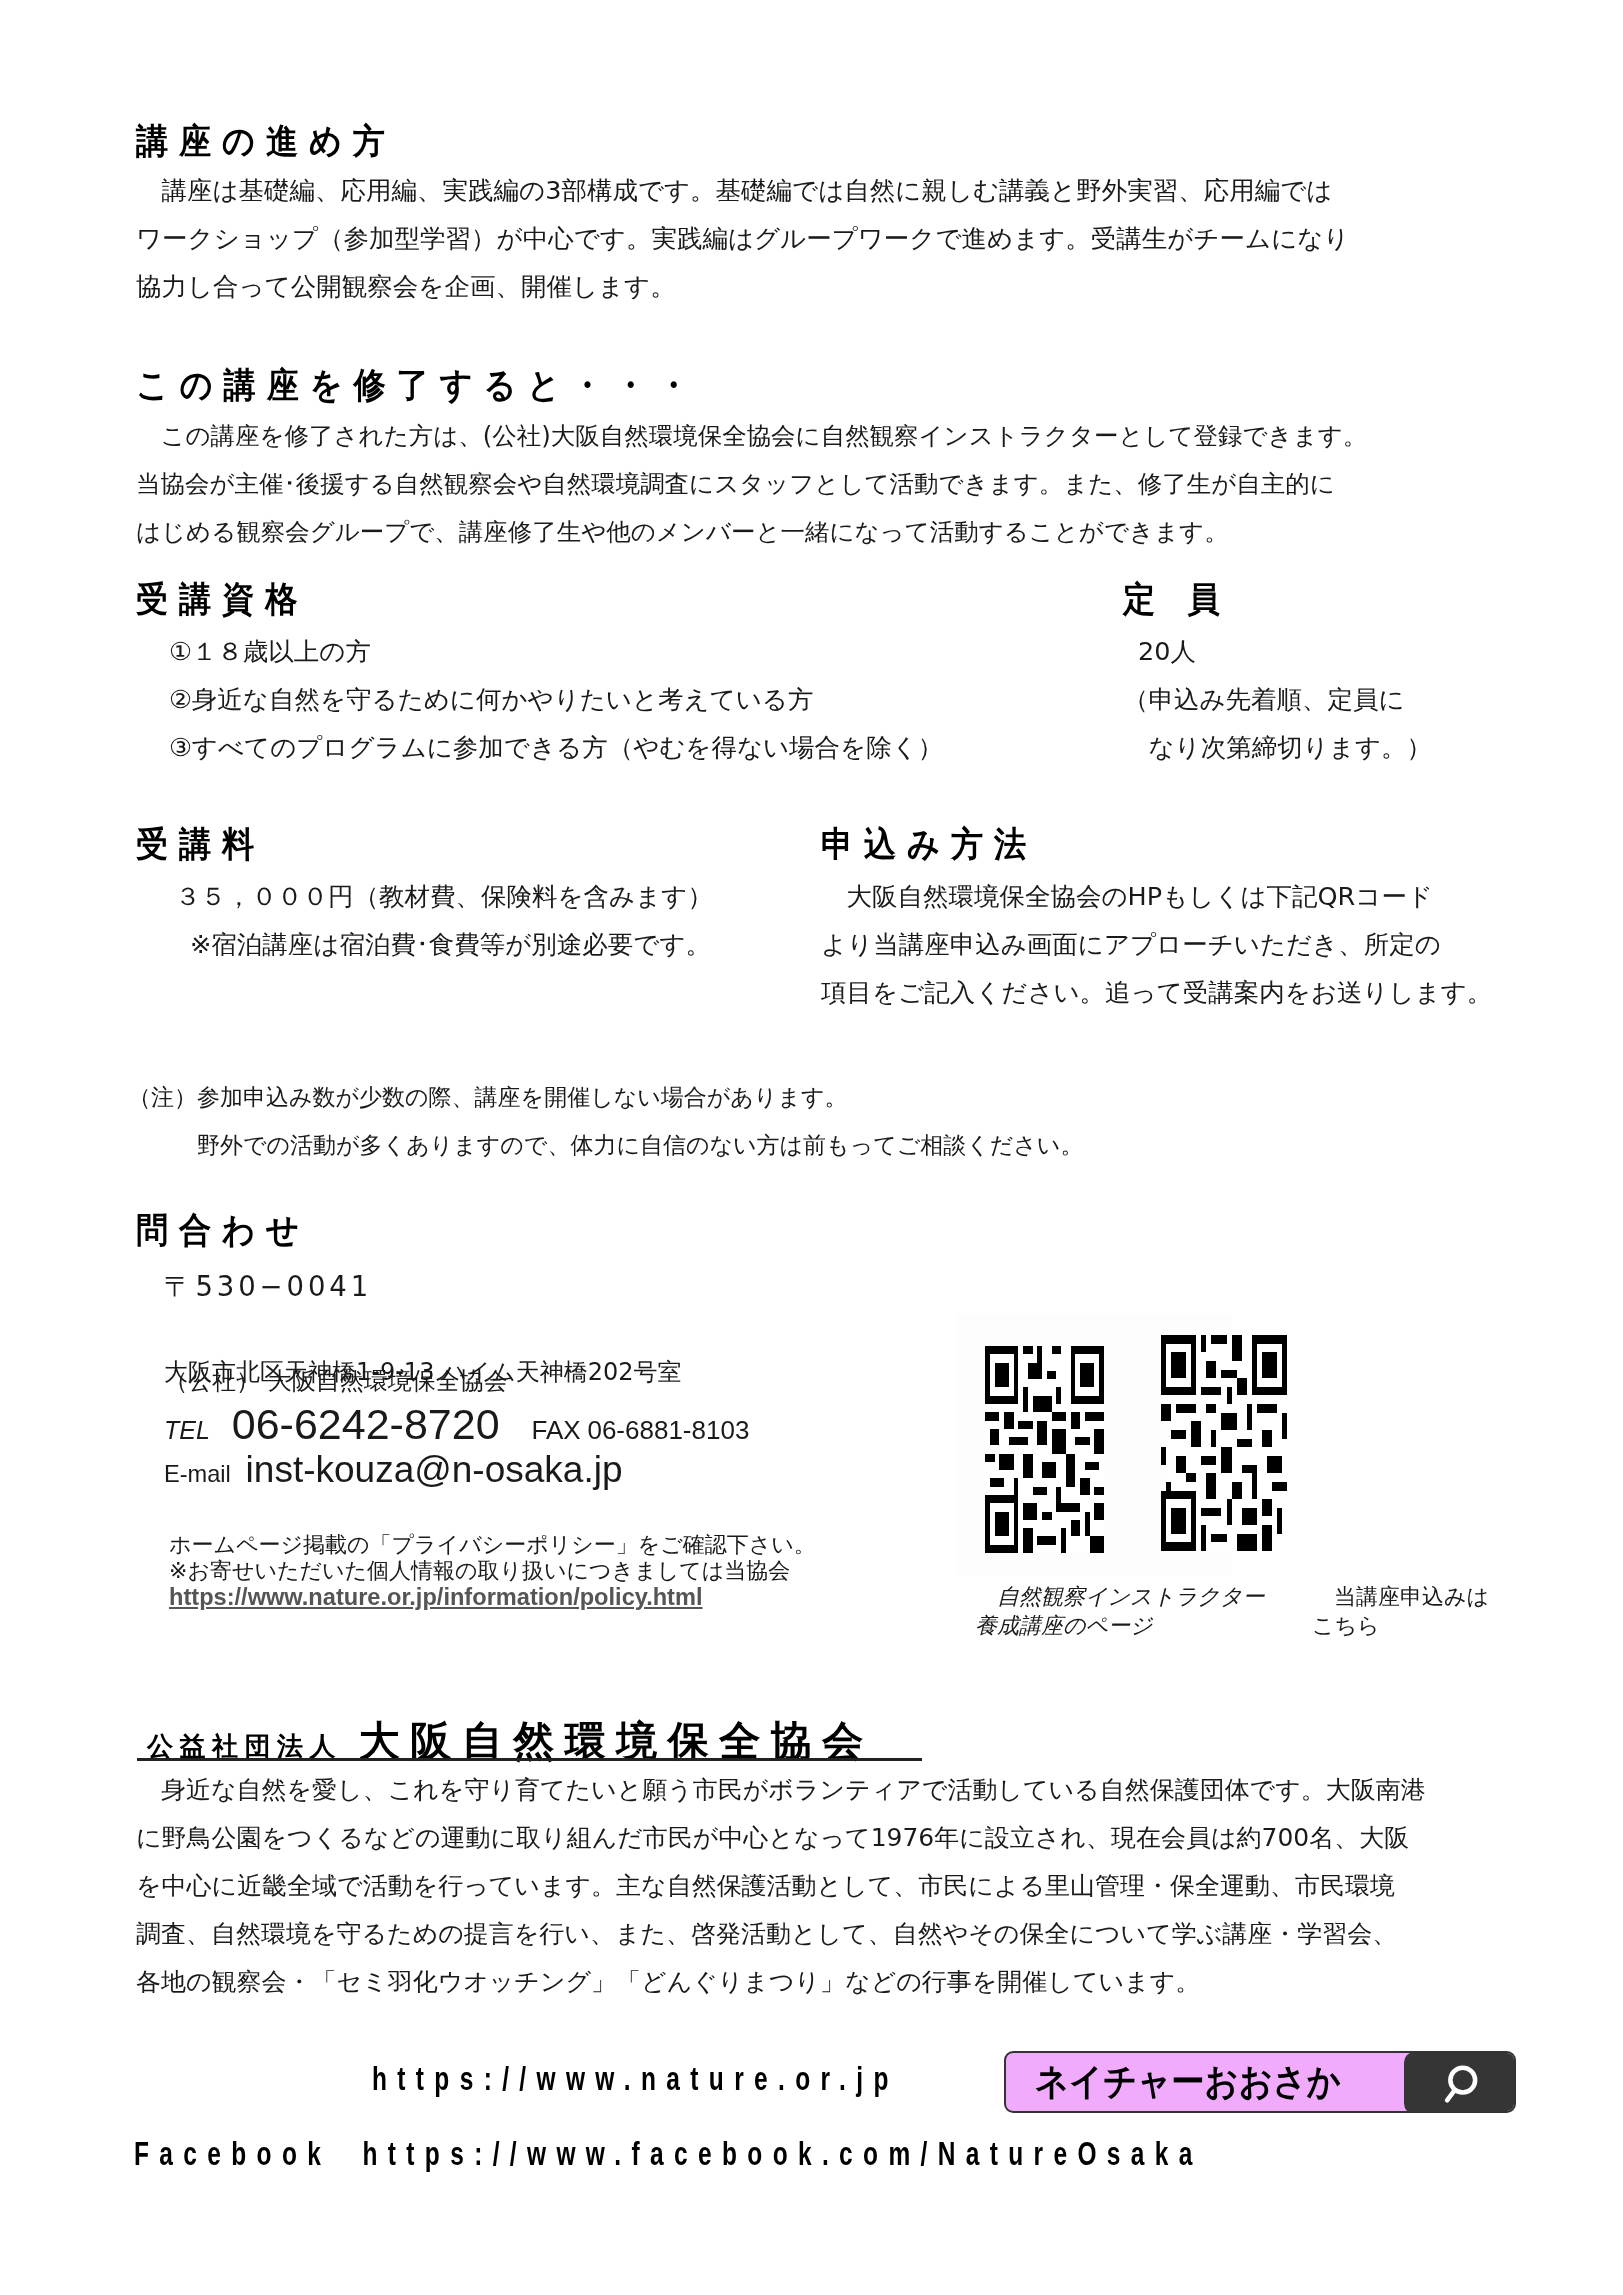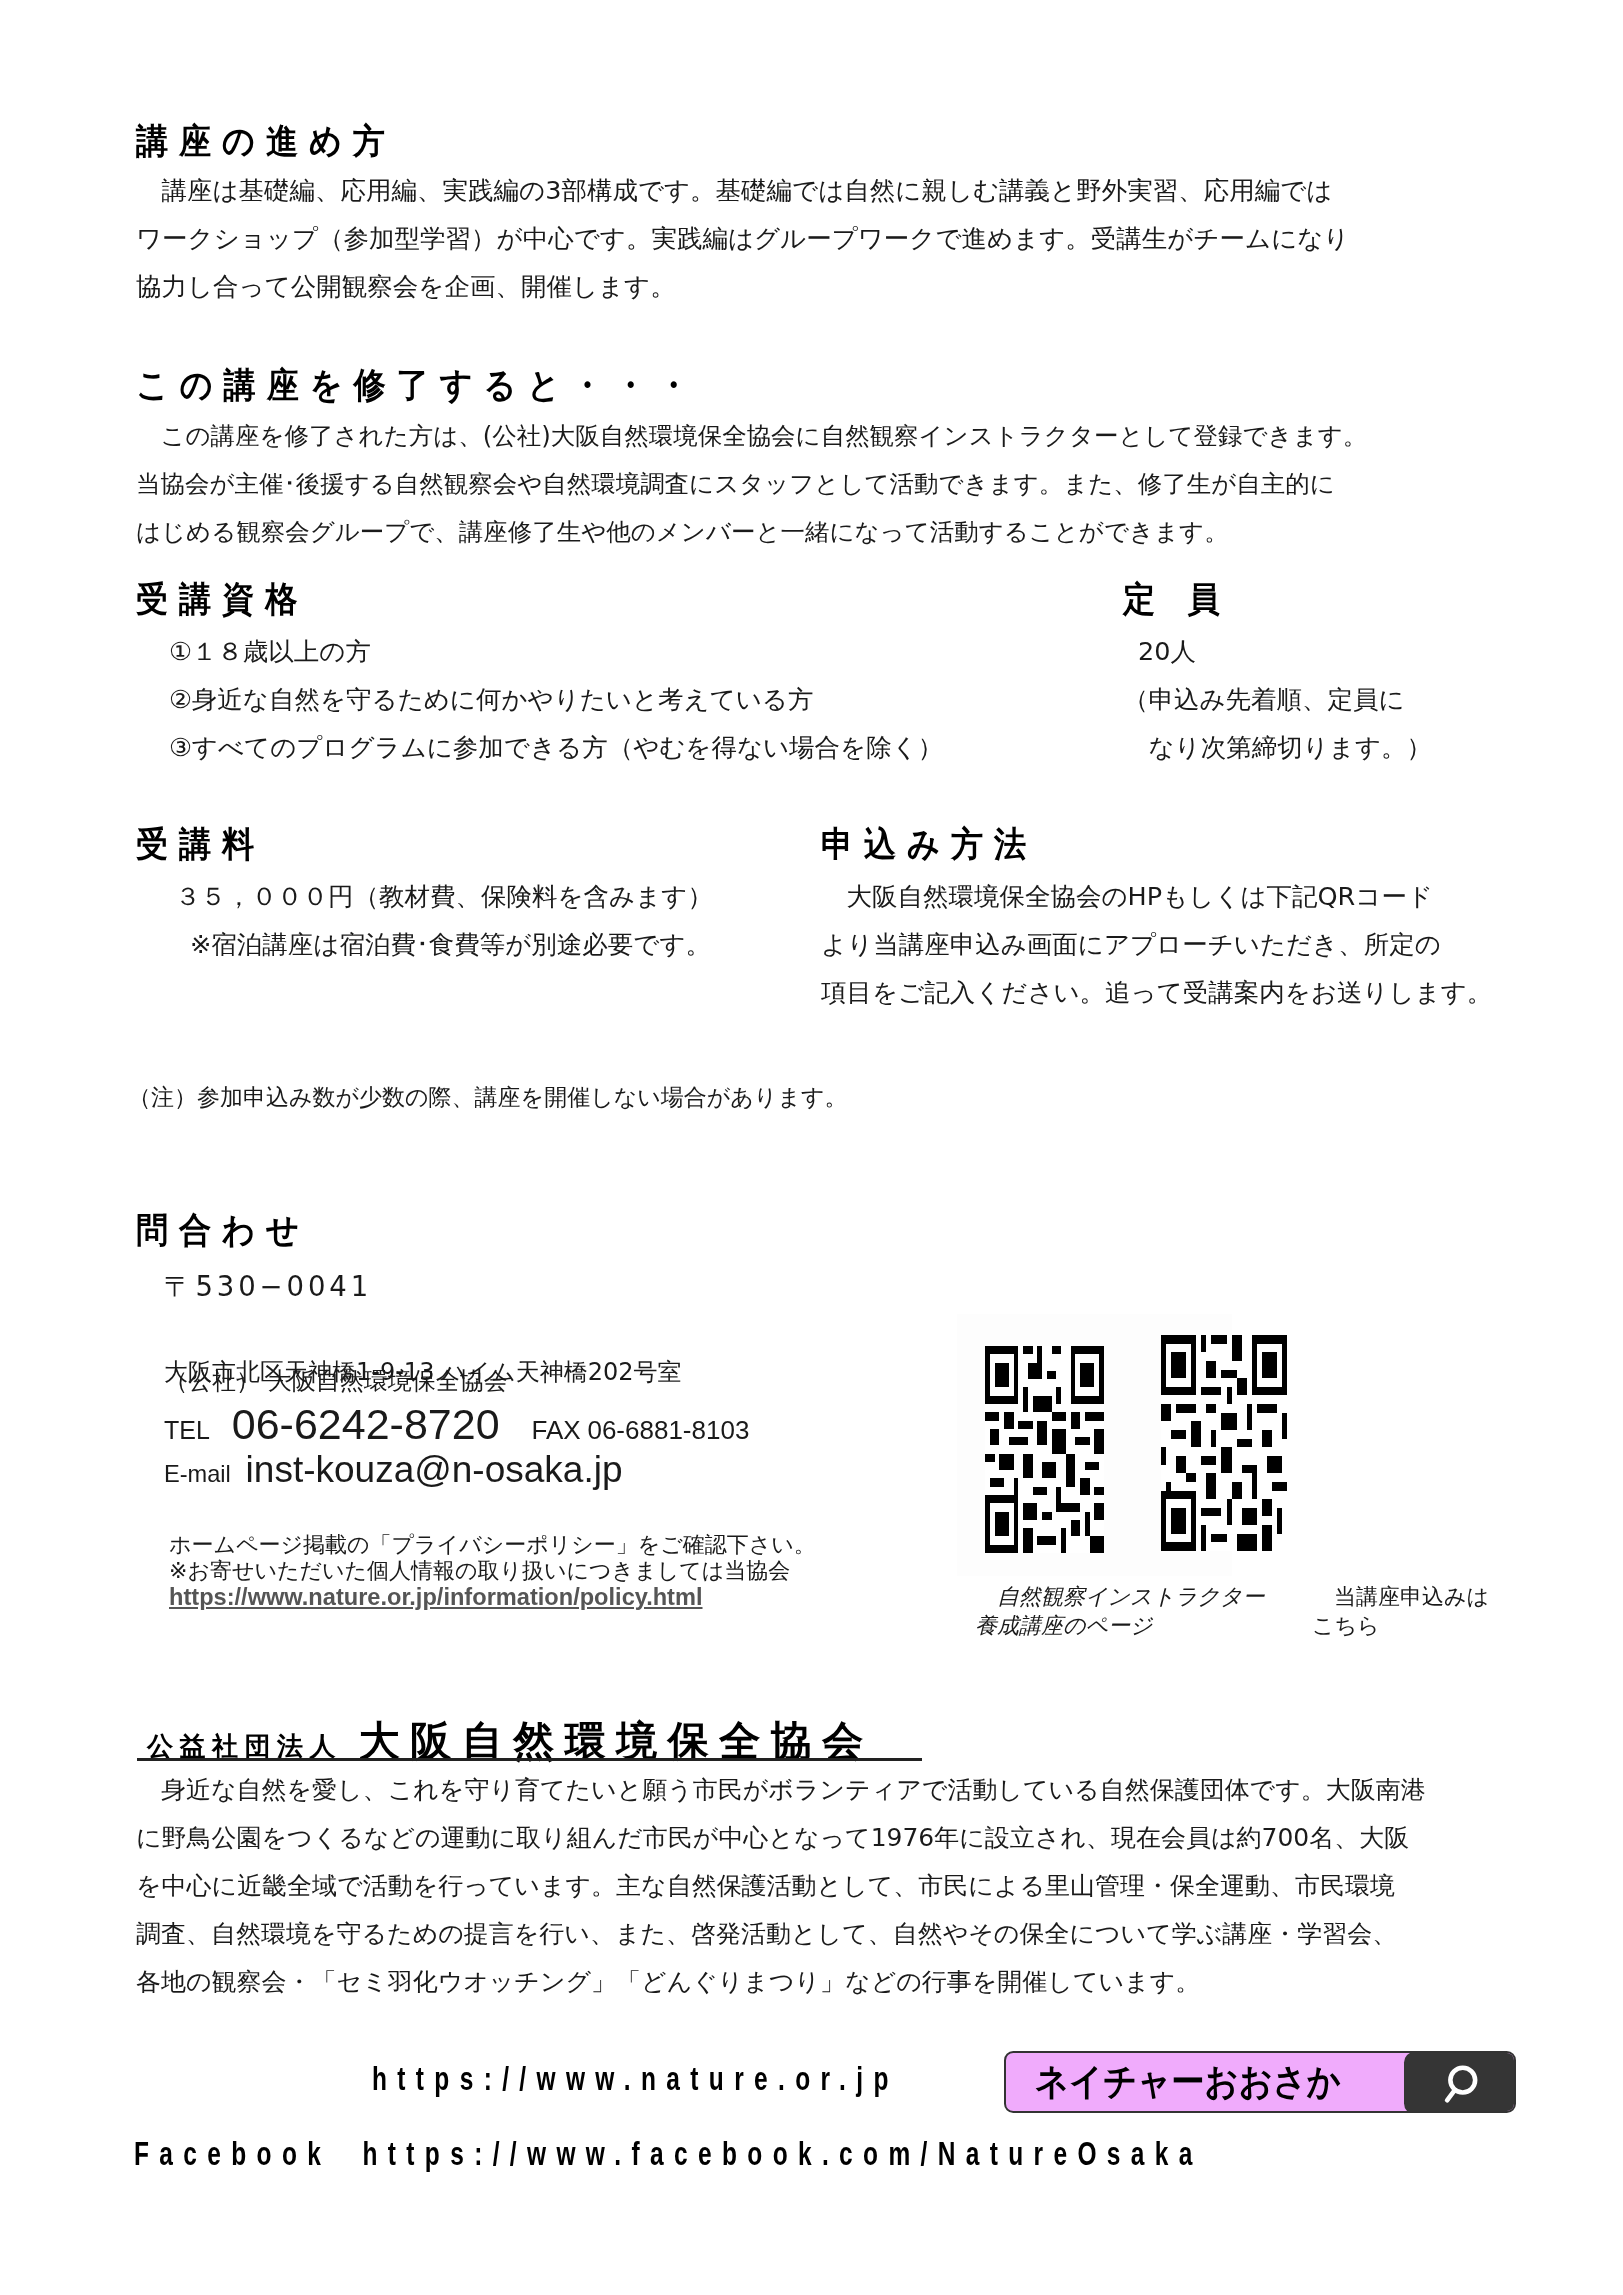--- a/index.html
+++ b/index.html
@@ -62,28 +62,29 @@
 
 <div class="abs h" style="left:821px;top:823px;">申込み方法</div>
 <div class="abs body" style="left:821px;top:873px;">
   <span class="ln">　大阪自然環境保全協会のHPもしくは下記QRコード</span>
   <span class="ln">より当講座申込み画面にアプローチいただき、所定の</span>
   <span class="ln">項目をご記入ください。追って受講案内をお送りします。</span>
 </div>
 
 <div class="abs" style="left:128px;top:1073px;font-size:23px;line-height:48px;">
   <span style="display:block;height:48px;">（注）参加申込み数が少数の際、講座を開催しない場合があります。</span>
+  <span style="display:block;height:48px;">　　　野外での活動が多くありますので、体力に自信のない方は前もってご相談ください。</span>
 </div>
 
 <div class="abs h" style="left:136px;top:1209px;">問合わせ</div>
 <div class="abs" style="left:164px;top:1269px;font-size:27.5px;letter-spacing:3.9px;">〒530−0041</div>
 <div class="abs" style="left:164px;top:1316px;font-size:24px;margin-top:40px;">大阪市北区天神橋1-9-13 ハイム天神橋202号室</div>
 <div class="abs" style="left:164px;top:1365px;font-size:24px;">（公社） 大阪自然環境保全協会</div>
 <div class="abs mono" style="left:164px;top:1400px;height:52px;">
-  <span style="font-size:25px;vertical-align:baseline;">TEL</span>
+  <span style="font-size:25px;vertical-align:baseline;font-style:italic;">TEL</span>
   <span style="font-size:43px;margin-left:19px;vertical-align:baseline;">06-6242-8720</span>
   <span style="font-size:26px;margin-left:29px;vertical-align:baseline;">FAX</span>
   <span style="font-size:26px;margin-left:3.9px;vertical-align:baseline;">06-6881-8103</span>
 </div>
 <div class="abs mono" style="left:164px;top:1449px;height:52px;">
   <span style="font-size:23.6px;">E-mail</span>
   <span style="font-size:37px;margin-left:11.8px;">inst-kouza@n-osaka.jp</span>
 </div>
 <div class="abs small" style="left:169px;top:1532px;">
   <span style="display:block;">ホームページ掲載の「プライバシーポリシー」をご確認下さい。</span>

